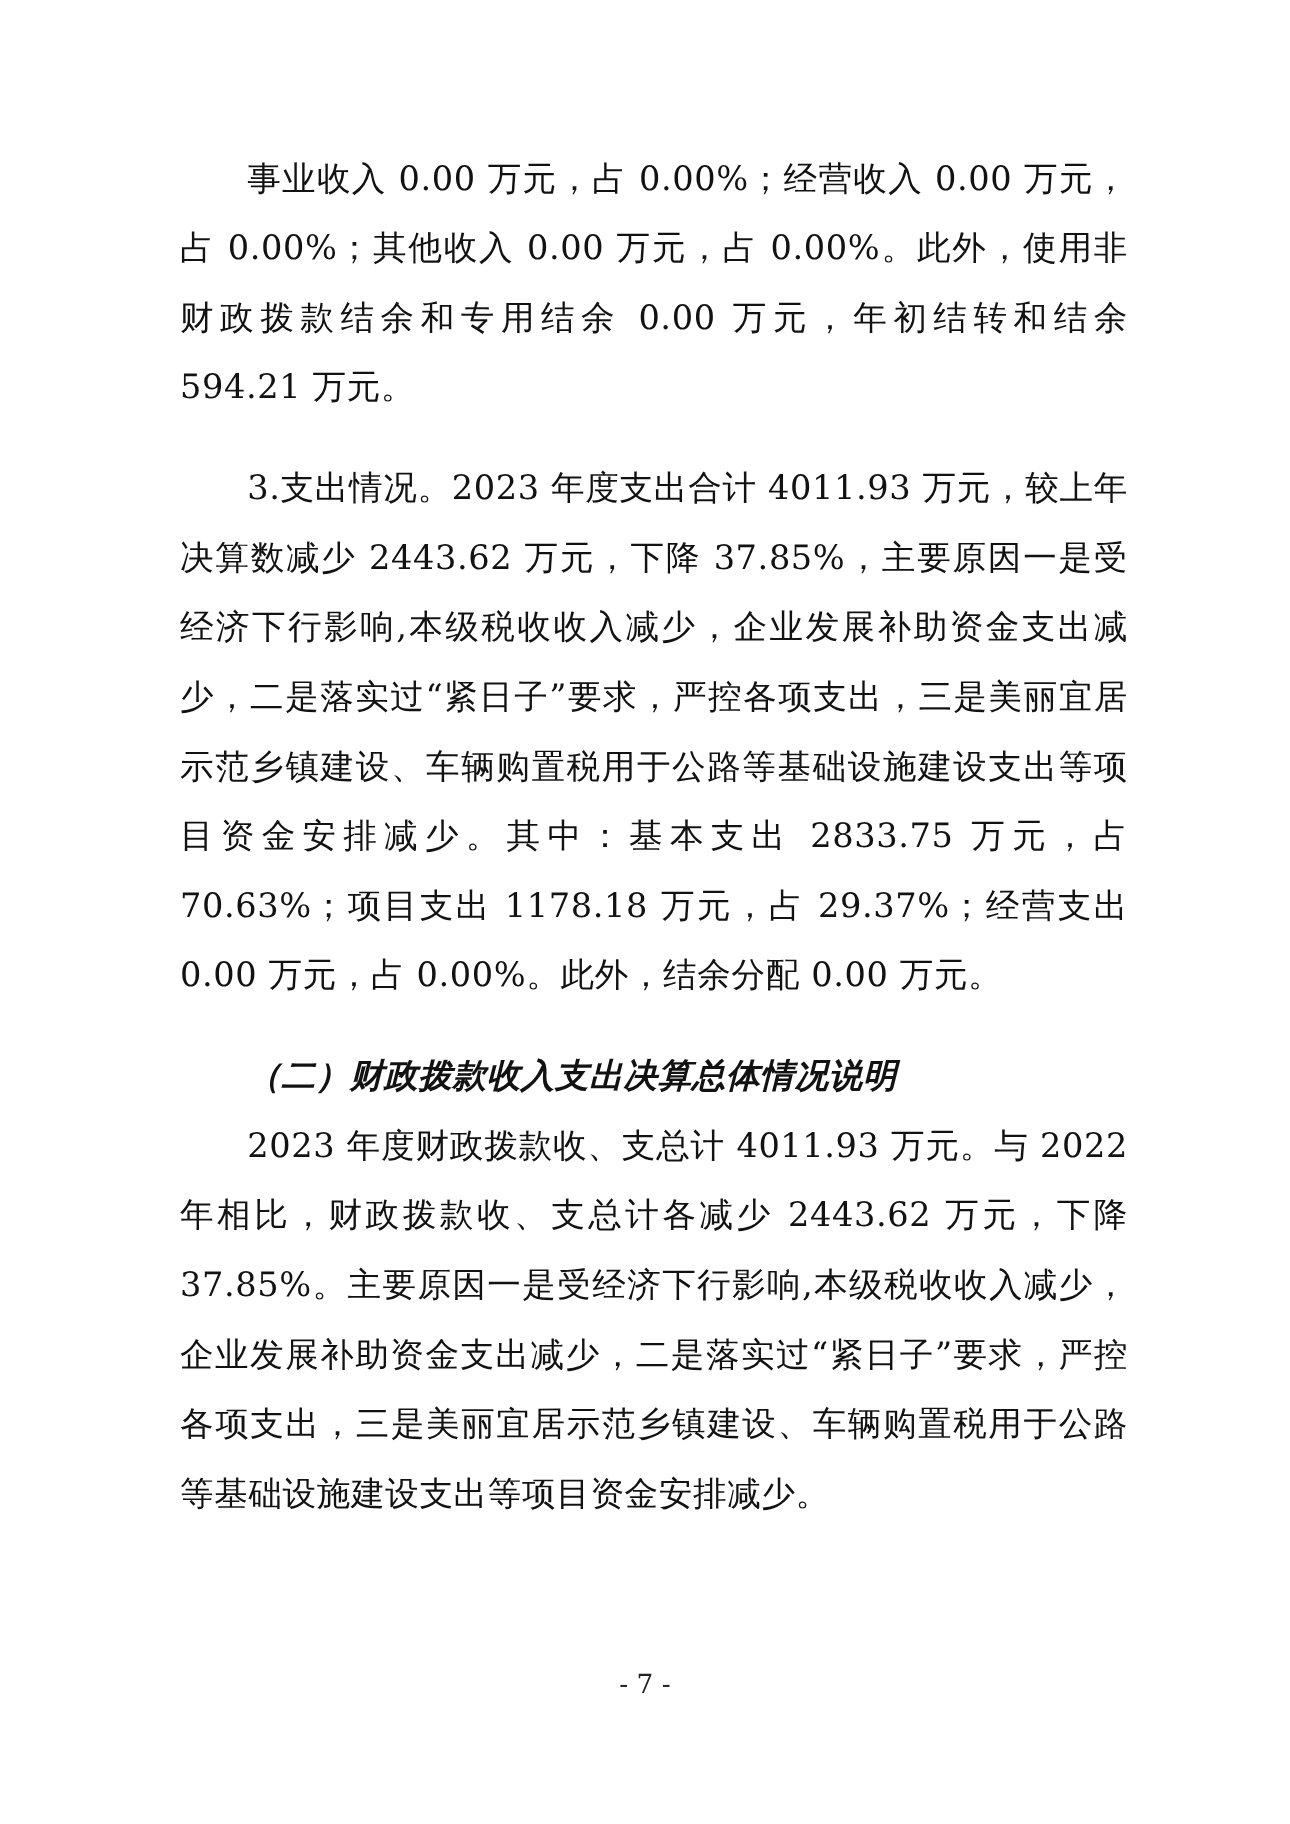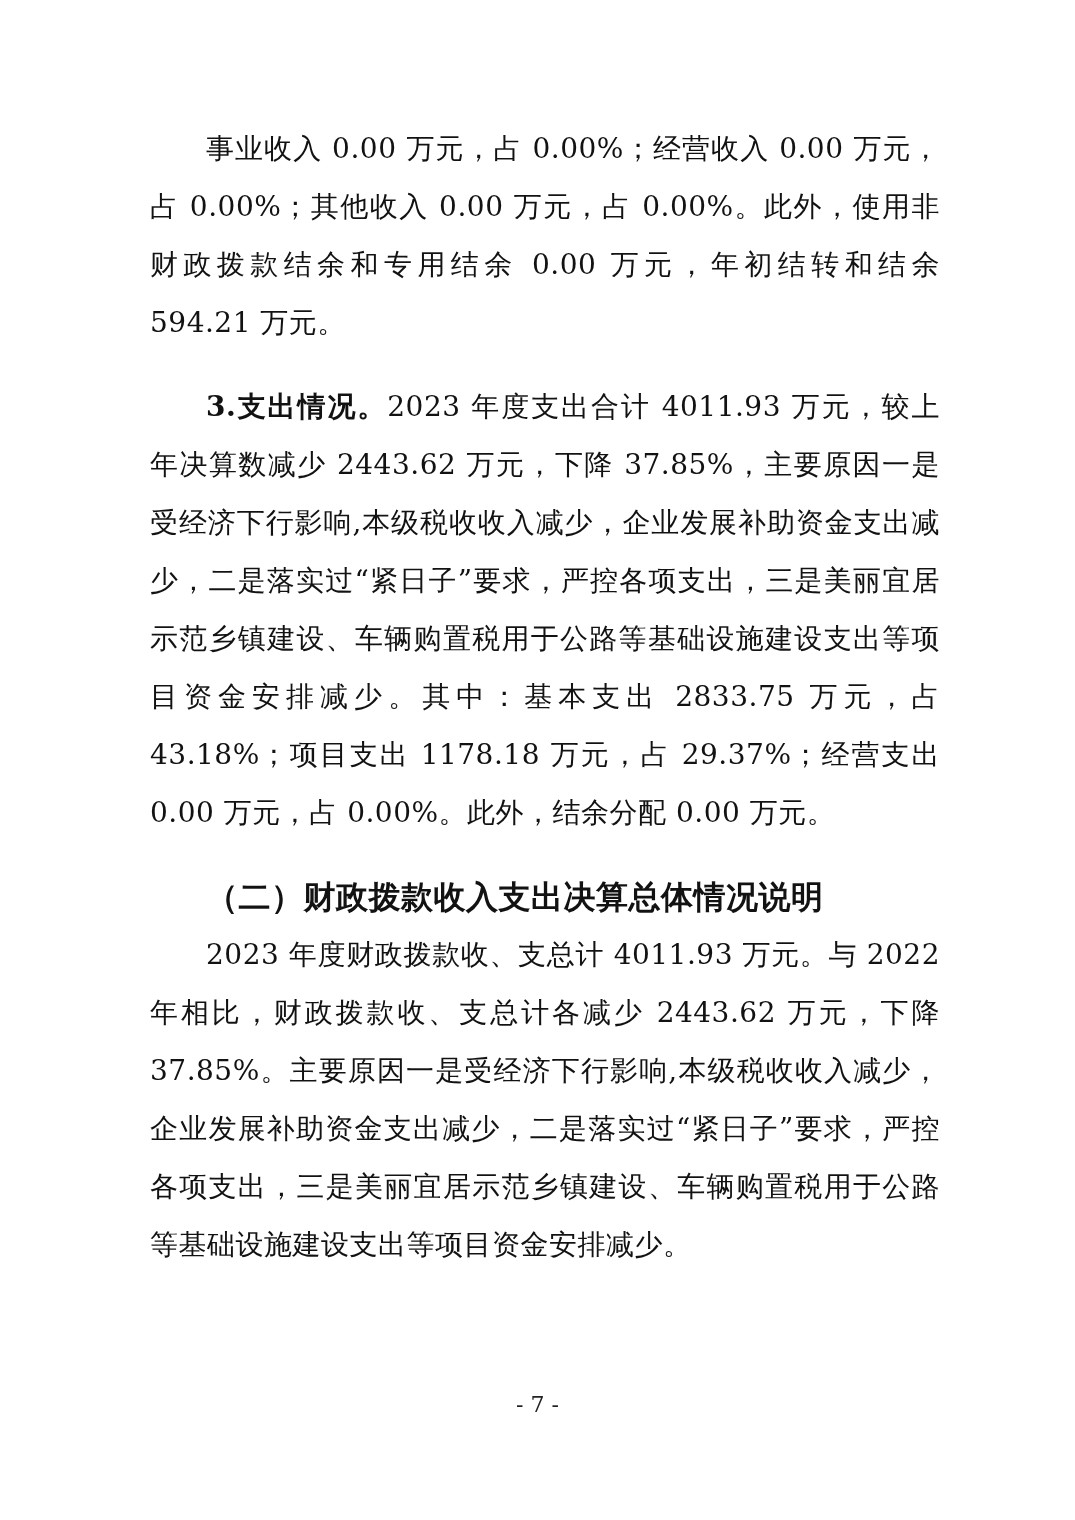--- a/index.html
+++ b/index.html
@@ -31,27 +31,28 @@
     text-align: justify;
     text-justify: inter-ideograph;
     letter-spacing: 0.5px;
     color: #121212;
   }
   .para {
     text-indent: 56px;
   }
   .gap-md { height: 26px; }
   .bold-head {
-    font-weight: bold;
+    font-weight: normal;
   }
   .heading {
     font-weight: bold;
     text-indent: 56px;
-    font-size: 32px;
+    font-size: 28px;
     line-height: 58px;
+    font-style: italic;
   }
   .footer {
     position: absolute;
     left: 0;
     right: 0;
     top: 1392px;
     text-align: center;
     font-size: 22px;
     color: #222222;
     font-family: "DejaVu Serif", "Liberation Serif", serif;
@@ -60,21 +61,21 @@
 </head>
 <body>
 
 <div class="page">
   <div class="content">
 
     <p class="para">事业收入 0.00 万元，占 0.00%；经营收入 0.00 万元，占 0.00%；其他收入 0.00 万元，占 0.00%。此外，使用非财政拨款结余和专用结余 0.00 万元，年初结转和结余 594.21 万元。</p>
 
     <div class="gap-md"></div>
 
-    <p class="para"><span class="bold-head">3.支出情况。</span><span>2023 年度支出合计 4011.93 万元，较上年决算数减少 2443.62 万元，下降 37.85%，主要原因一是受经济下行影响,本级税收收入减少，企业发展补助资金支出减少，二是落实过“紧日子”要求，严控各项支出，三是美丽宜居示范乡镇建设、车辆购置税用于公路等基础设施建设支出等项目资金安排减少。其中：基本支出 2833.75 万元，占 43.18%；项目支出 1178.18 万元，占 29.37%；经营支出 0.00 万元，占 0.00%。此外，结余分配 0.00 万元。</span></p>
+    <p class="para"><span class="bold-head">3.支出情况。</span><span>2023 年度支出合计 4011.93 万元，较上年决算数减少 2443.62 万元，下降 37.85%，主要原因一是受经济下行影响,本级税收收入减少，企业发展补助资金支出减少，二是落实过“紧日子”要求，严控各项支出，三是美丽宜居示范乡镇建设、车辆购置税用于公路等基础设施建设支出等项目资金安排减少。其中：基本支出 2833.75 万元，占 70.63%；项目支出 1178.18 万元，占 29.37%；经营支出 0.00 万元，占 0.00%。此外，结余分配 0.00 万元。</span></p>
 
     <div class="gap-md"></div>
 
 
     <p class="heading">（二）财政拨款收入支出决算总体情况说明</p>
 
     <p class="para">2023 年度财政拨款收、支总计 4011.93 万元。与 2022 年相比，财政拨款收、支总计各减少 2443.62 万元，下降 37.85%。主要原因一是受经济下行影响,本级税收收入减少，企业发展补助资金支出减少，二是落实过“紧日子”要求，严控各项支出，三是美丽宜居示范乡镇建设、车辆购置税用于公路等基础设施建设支出等项目资金安排减少。</p>
 
 
   </div>

